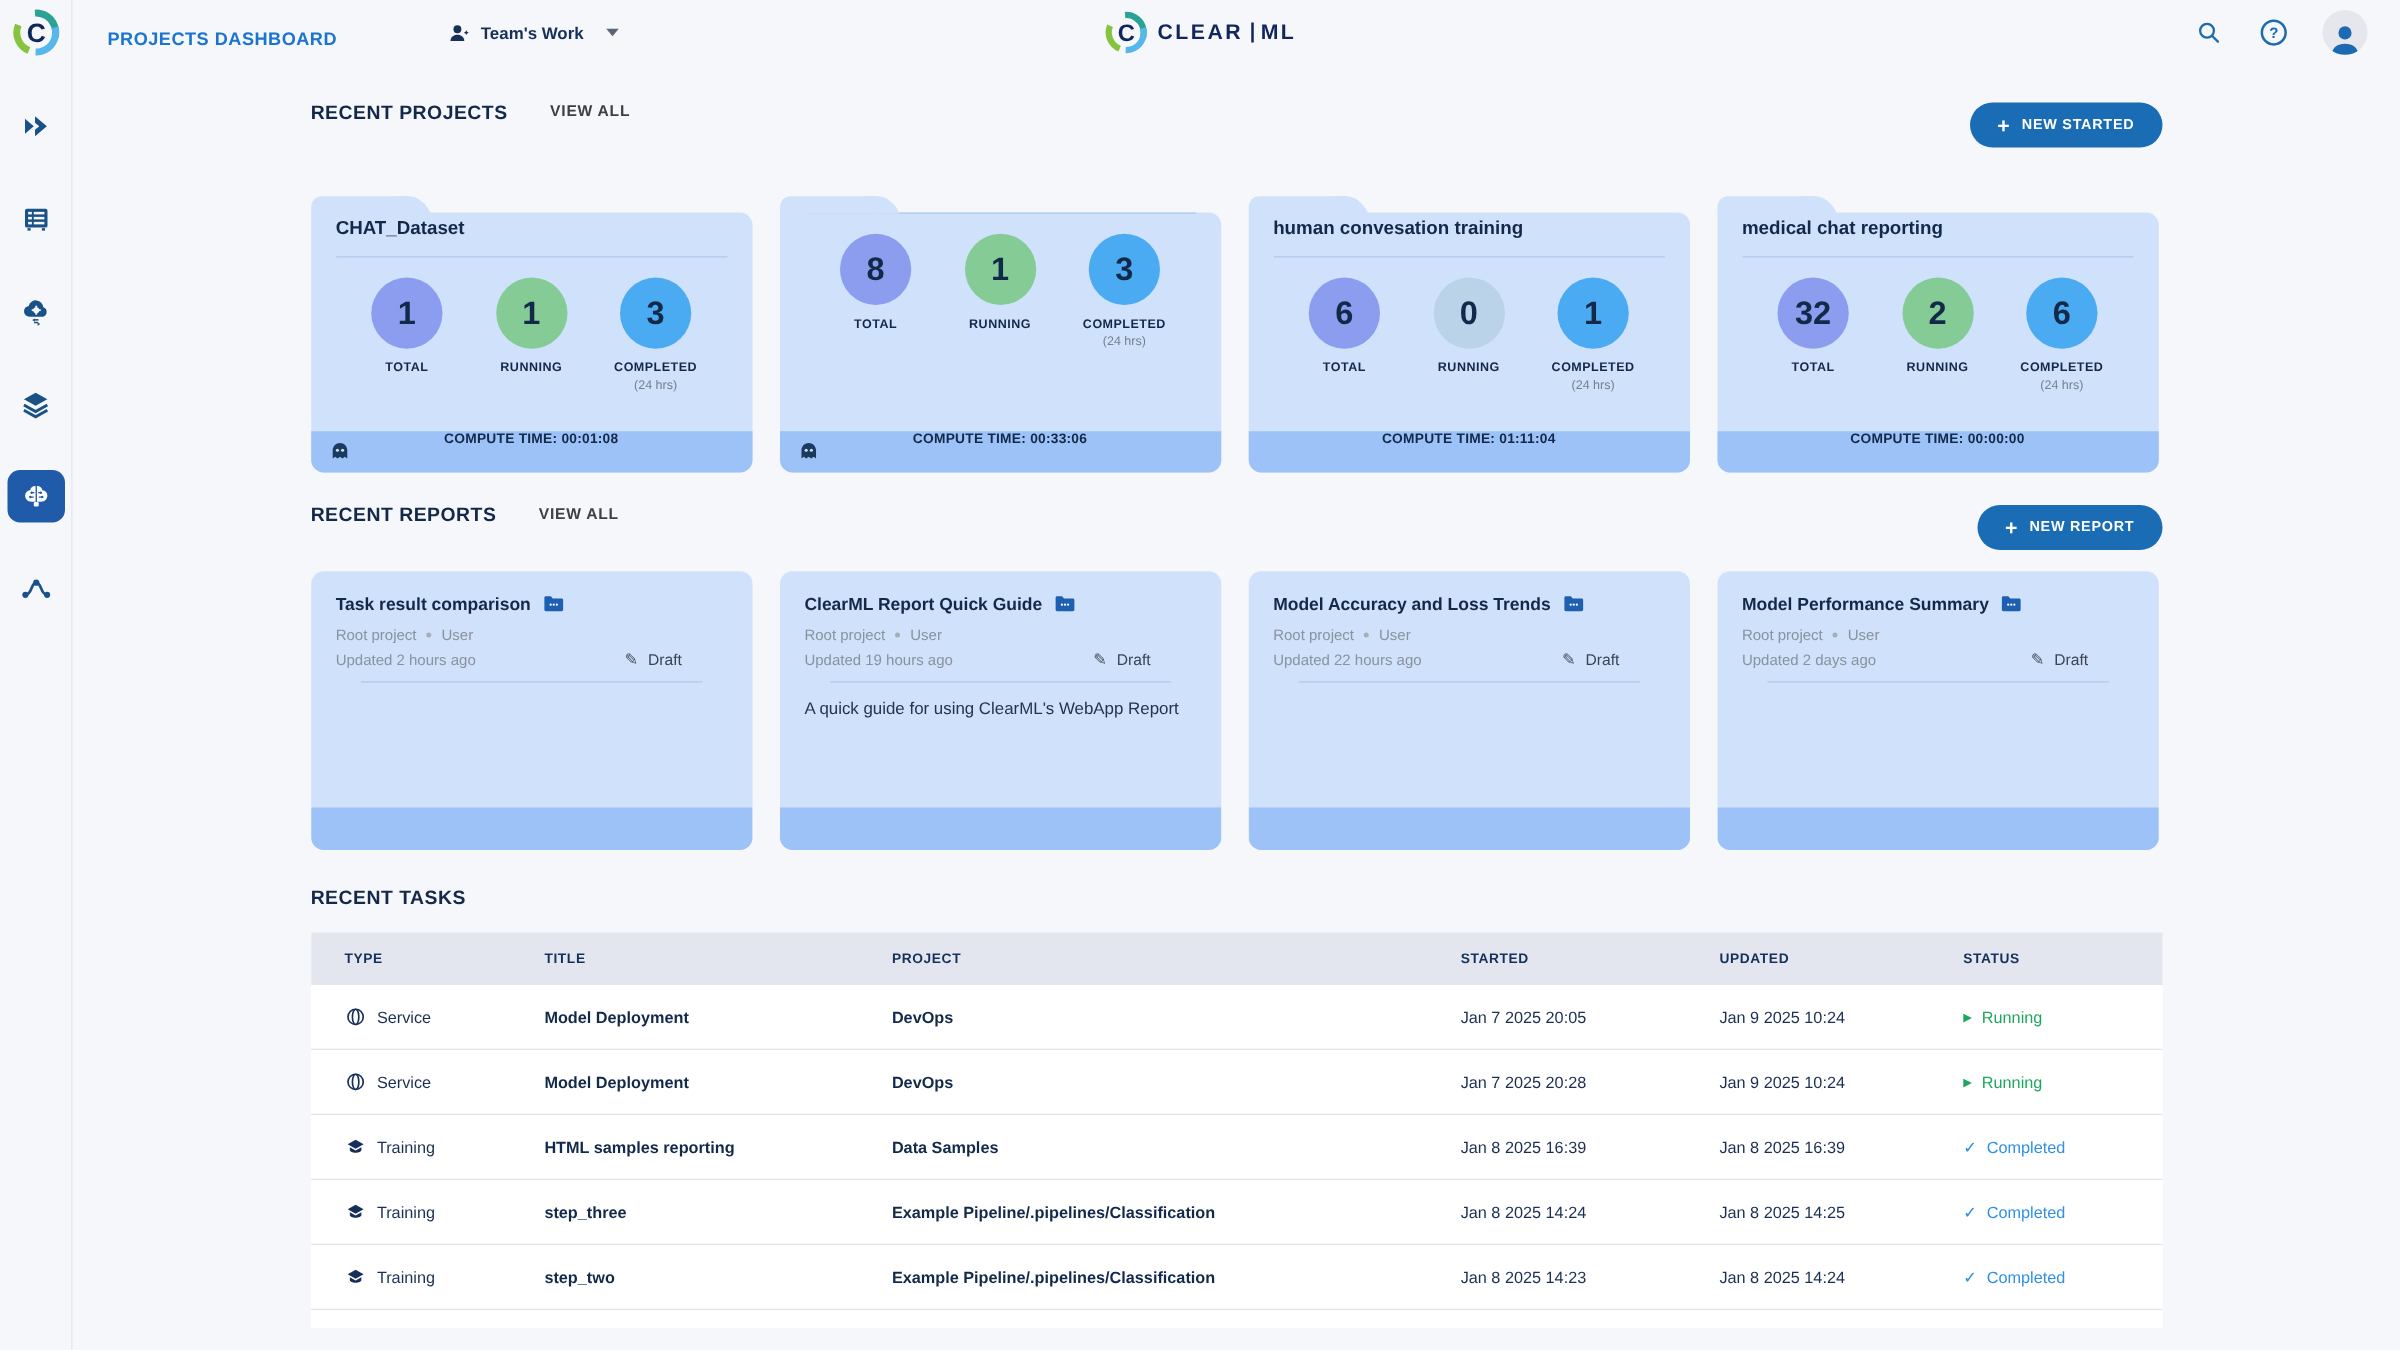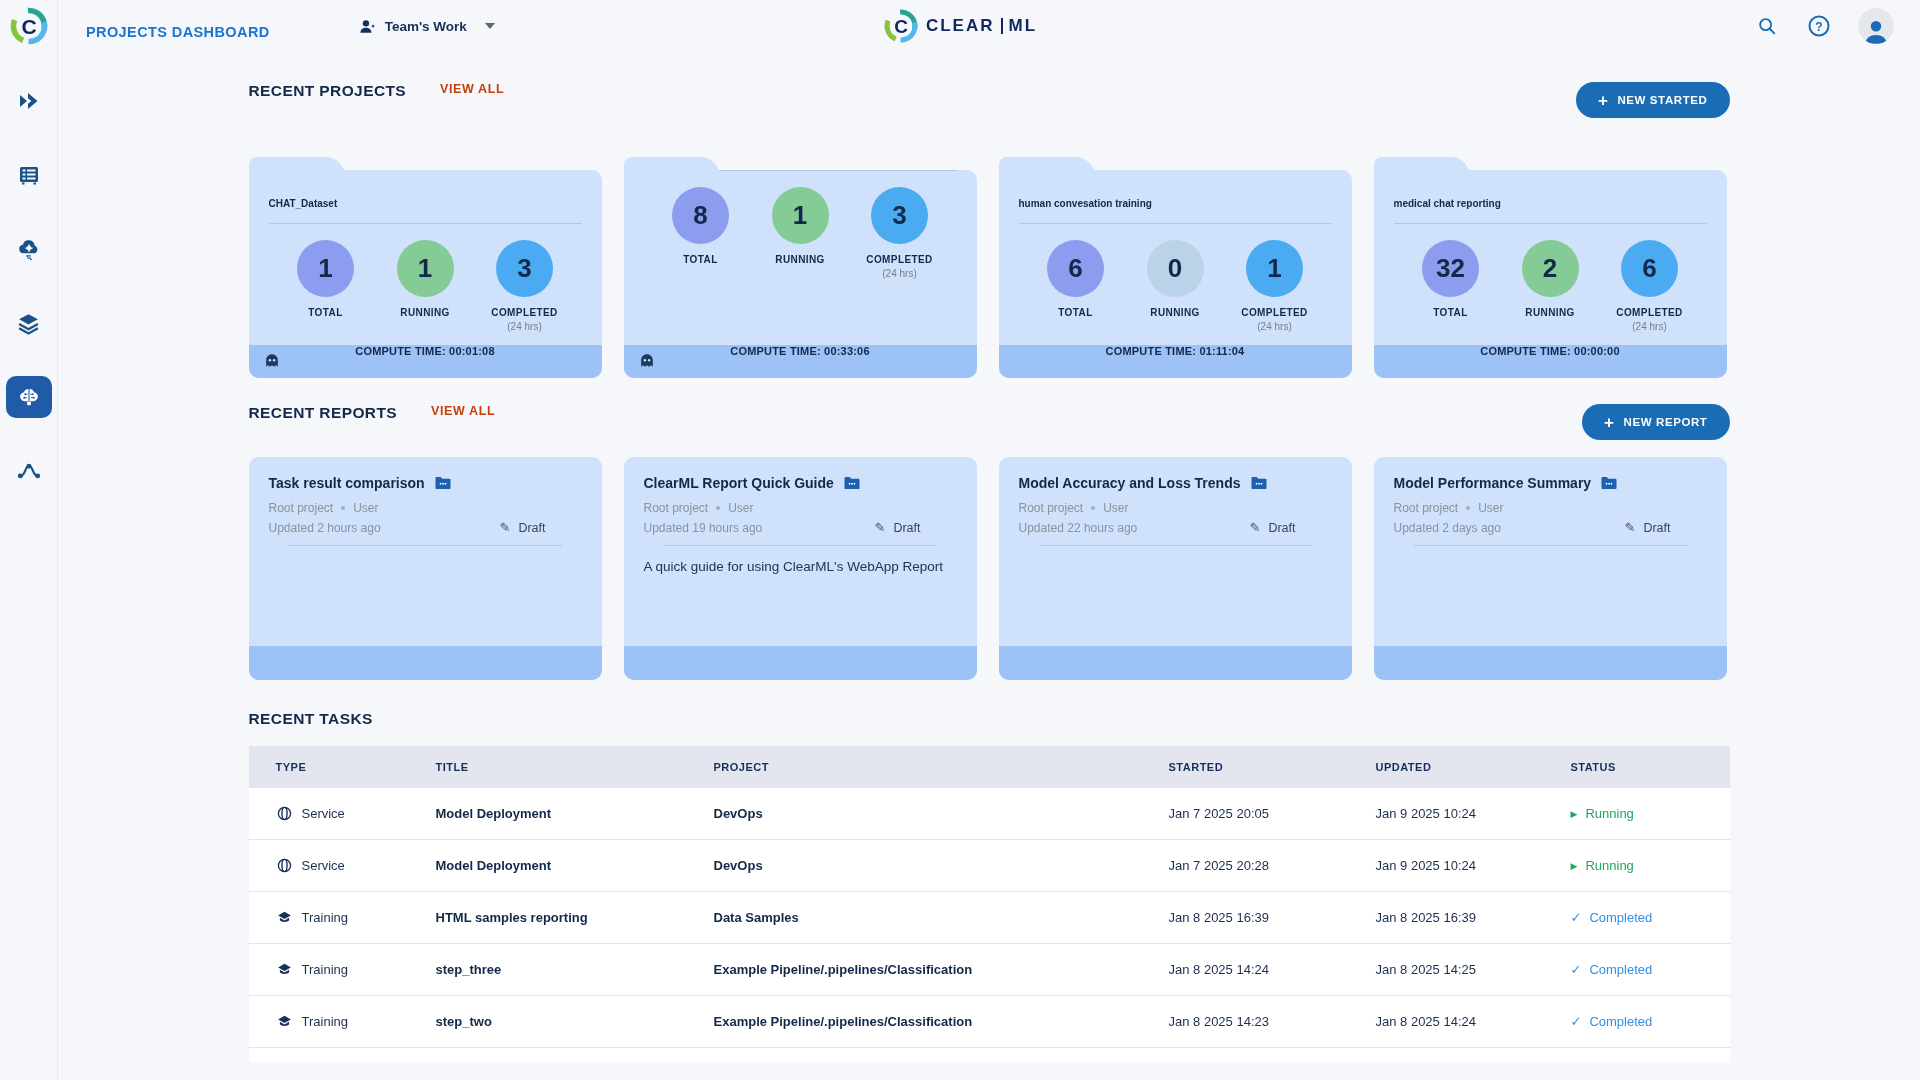--- a/index.html
+++ b/index.html
@@ -28,29 +28,29 @@
   .shell { display:flex; height:1028px; }
   .sidebar { width:58px; flex:0 0 58px; border-right:1px solid #e6e8ef; display:flex; flex-direction:column; align-items:center; padding-top:28px; gap:32px; }
   .side-item { width:46px; height:42px; display:flex; align-items:center; justify-content:center; border-radius:10px; cursor:pointer; }
   .side-item.active { background:#1f5ba8; }
   .main { flex:1; overflow:hidden; }
   .content { width:1481px; margin:0 auto; }
   
   .sect-row { display:flex; align-items:flex-start; }
   .sect-row.first { margin-top:30px; }
   .sect-head { font-size:15.5px; font-weight:bold; color:#14284a; letter-spacing:.4px; }
-  .view-all { font-size:12.5px; font-weight:bold; color:#c2410c; letter-spacing:.6px; margin-left:34px; cursor:pointer; }
+  .view-all { font-size:12.5px; font-weight:bold; color:#404040; letter-spacing:.6px; margin-left:34px; cursor:pointer; }
   .pill-btn { margin-left:auto; background:#1a6cb5; color:#fff; border:none; height:36px; border-radius:18px; padding:0 22px; font-family:inherit; font-size:11.5px; font-weight:bold; letter-spacing:.6px; display:flex; align-items:center; gap:9px; cursor:pointer; }
   .pill-btn .plus::before { content:"+"; font-size:17px; font-weight:bold; line-height:1; }
   
   .cards-row { display:flex; gap:22px; margin-top:38px; }
   .proj-card { position:relative; width:353px; height:208px; background:#cfe1fb; border-radius:0 10px 10px 10px; margin-top:14px; }
   .proj-card::before { content:""; position:absolute; top:-13px; left:0; width:78px; height:14px; background:#cfe1fb; border-radius:8px 0 0 0; }
   .proj-card::after { content:""; position:absolute; top:-13px; left:70px; width:22px; height:14px; background:#cfe1fb; border-radius:0 10px 0 0; transform:skewX(28deg); }
-  .proj-title { font-size:10px; font-weight:bold; color:#13294a; padding:28px 20px 14px 20px; }
+  .proj-title { font-size:15px; font-weight:bold; color:#13294a; padding:4px 20px 14px 20px; }
   .proj-divider { height:1px; background:#afc8ec; margin:0 20px; }
   .stats { display:flex; justify-content:space-between; padding:16px 34px 0 34px; }
   .stat { display:flex; flex-direction:column; align-items:center; width:86px; }
   .stat-circle { width:57px; height:57px; border-radius:50%; display:flex; align-items:center; justify-content:center; font-size:26px; font-weight:bold; color:#13294a; }
   .stat-circle.total { background:#8c9def; }
   .stat-circle.running { background:#84cb96; }
   .stat-circle.running.zero { background:#bad3e9; }
   .stat-circle.completed { background:#4babf2; }
   .stat-label { margin-top:10px; font-size:10px; font-weight:bold; color:#13294a; letter-spacing:.4px; }
   .stat-sub { margin-top:3px; font-size:10px; color:#76808f; }

